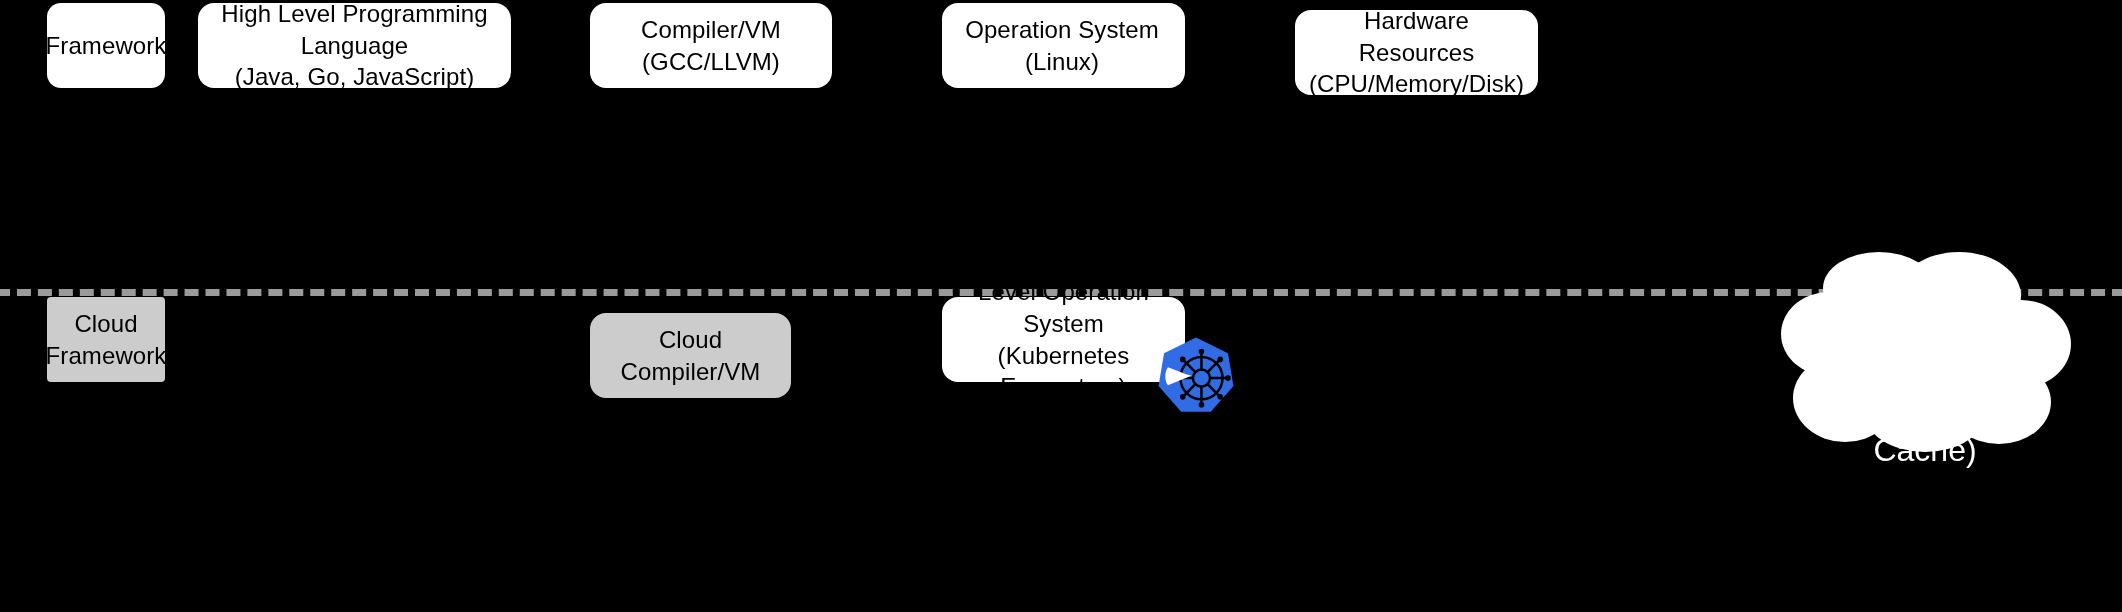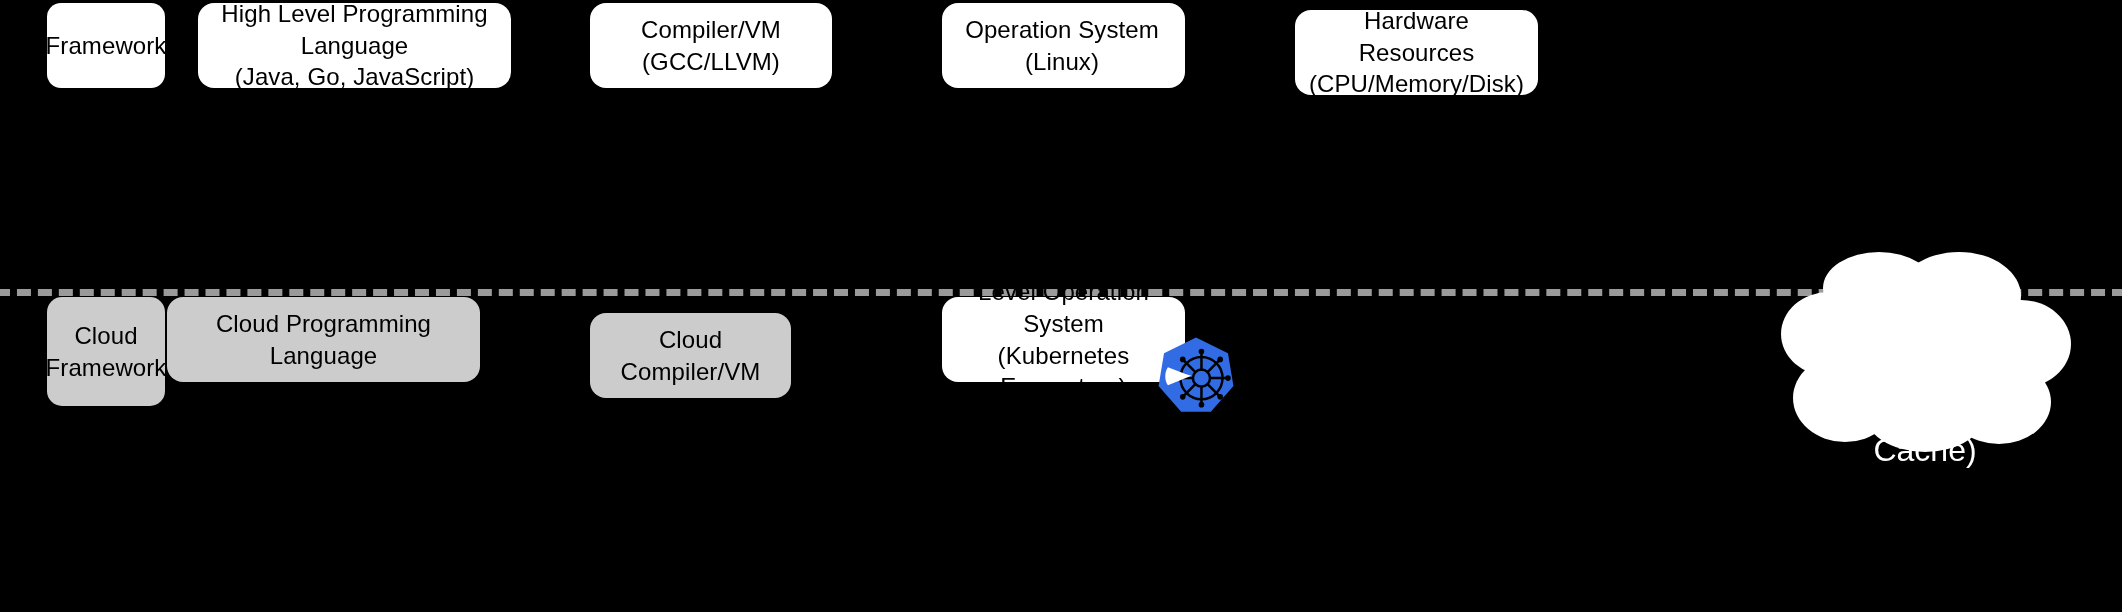--- a/index.html
+++ b/index.html
@@ -50,21 +50,21 @@
   #divider {
     position: absolute;
     left: -4px;
     top: 289px;
     width: 2130px;
     height: 0;
     border-top: 7px dashed #9A9A9A;
   }
 
   
-  #c-framework      { left: 47px;   top: 297px; width: 118px; height: 109px; border-radius: 15px; }
+  #c-framework      { left: 47px;   top: 297px; width: 118px; height: 85px; border-radius: 4px; }
   #c-hll            { left: 167px;  top: 297px; width: 313px; height: 85px; }
   #c-compiler       { left: 590px;  top: 313px; width: 201px; height: 85px; }
   #c-os             { left: 942px;  top: 297px; width: 243px; height: 85px; }
 
   
   #k8s-logo {
     position: absolute;
     left: 1157px;
     top: 335px;
     width: 78px;
@@ -117,21 +117,20 @@
 (Linux)</div>
 
   <div class="box white" id="b-hw">Hardware Resources
 (CPU/Memory/Disk)</div>
 
   <div id="divider"></div>
 
   <div class="box gray" id="c-framework">Cloud
 Framework</div>
 
-  <div class="box gray" id="c-hll">Cloud Programming Language</div>
 
   <div class="box gray" id="c-compiler">Cloud Compiler/VM</div>
 
   <div class="box white" id="c-os">Level Operation System
 (Kubernetes Ecosystem)</div>
 
   <div id="k8s-logo">
     <svg viewBox="0 0 100 100" xmlns="http://www.w3.org/2000/svg">
       <polygon points="50,2 91,22 98,64 69,97 31,97 2,64 9,22" fill="#326CE5"></polygon>
       <g transform="translate(57,54)">

